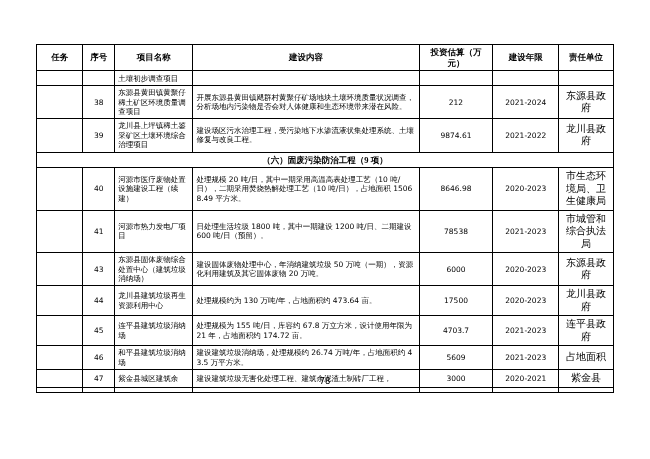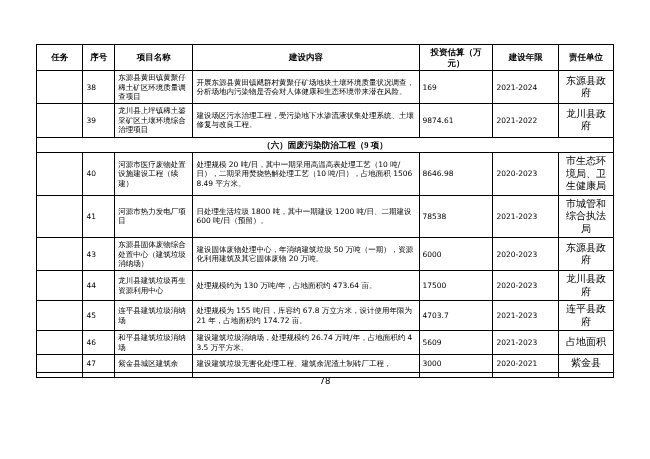--- a/index.html
+++ b/index.html
@@ -43,21 +43,21 @@
     height: 16px;
   }
   .c-task { width: 44px; }
   .c-seq { width: 30px; }
   .c-name { width: 74px; }
   .c-content { width: 214px; }
   .c-invest { width: 70px; }
   .c-years { width: 62px; }
   .c-unit { width: 52px; }
 
-  td.center { text-align: left; }
+  td.center { text-align: center; }
   td.name-cell { text-align: left; }
   td.content-cell { text-align: left; }
   .section-row td {
     text-align: center;
     font-weight: bold;
     font-size: 8.5px;
     padding: 3px 2px;
     font-family: Liberation Serif, serif;
   }
   .blank-first td {
@@ -94,27 +94,36 @@
         <th>序号</th>
         <th>项目名称</th>
         <th>建设内容</th>
         <th>投资估算（万元）</th>
         <th>建设年限</th>
         <th>责任单位</th>
       </tr>
     </thead>
     <tbody>
 
+      <tr class="blank-first">
+        <td class="center"></td>
+        <td class="center"></td>
+        <td class="name-cell">土壤初步调查项目</td>
+        <td class="content-cell"></td>
+        <td class="center"></td>
+        <td class="center"></td>
+        <td class="unit-cell"></td>
+      </tr>
 
       <tr>
         <td class="center"></td>
         <td class="center">38</td>
         <td class="name-cell">东源县黄田镇黄聚仔稀土矿区环境质量调查项目</td>
         <td class="content-cell">开展东源县黄田镇飓群村黄聚仔矿场地块土壤环境质量状况调查，分析场地内污染物是否会对人体健康和生态环境带来潜在风险。</td>
-        <td class="center">169</td>
+        <td class="center">212</td>
         <td class="center">2021-2024</td>
         <td class="unit-cell">东源县政府</td>
       </tr>
 
       <tr>
         <td class="center"></td>
         <td class="center">39</td>
         <td class="name-cell">龙川县上坪镇稀土鉴采矿区土壤环境综合治理项目</td>
         <td class="content-cell">建设场区污水治理工程，受污染地下水渗流液状集处理系统、土壤修复与改良工程。</td>
         <td class="center">9874.61</td>

